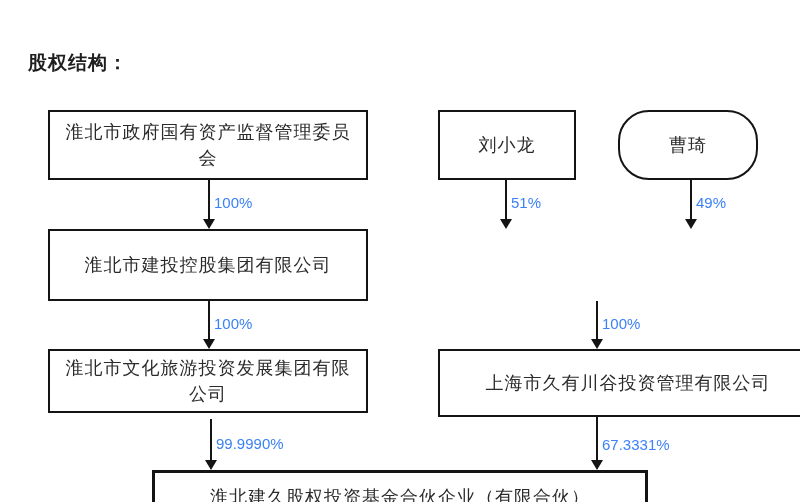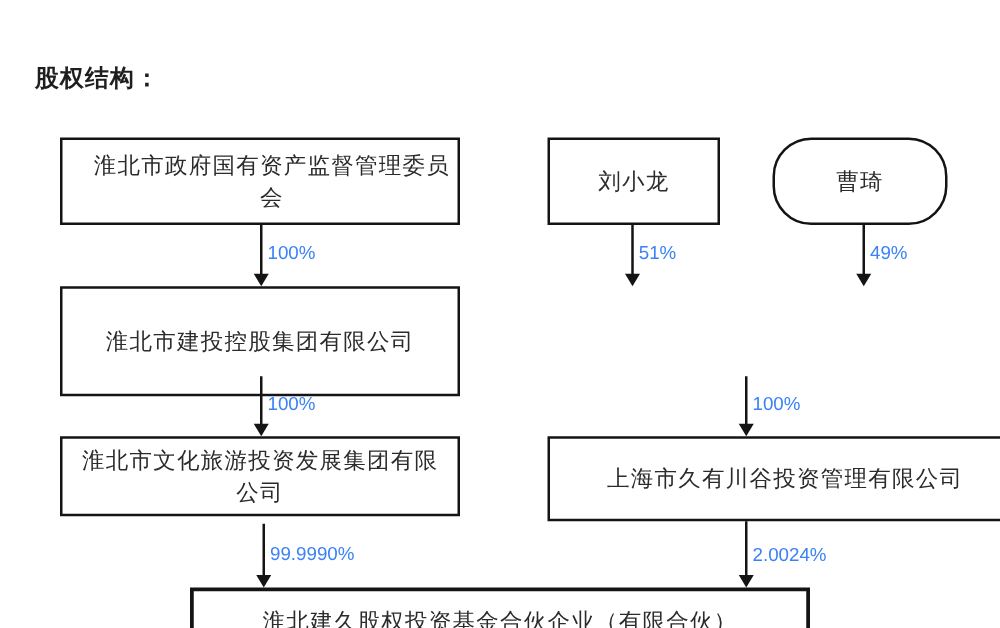--- a/index.html
+++ b/index.html
@@ -38,24 +38,24 @@
   }
   .node .label {
     font-size: 18px;
     line-height: 1.45;
     white-space: pre-line;
     letter-spacing: 1px;
     color: #2b2b2b;
     padding: 0 6px;
   }
   
-  .n-gov      { left: 48px;  top: 66px;  width: 320px; height: 70px; justify-content: flex-end; }
+  .n-gov      { left: 48px;  top: 66px;  width: 320px; height: 70px; }
   .n-liu      { left: 438px; top: 66px;  width: 138px; height: 70px; justify-content: center; }
   .n-cao      { left: 618px; top: 66px;  width: 140px; height: 70px; border-radius: 31px; }
-  .n-jiantou  { left: 48px;  top: 185px; width: 320px; height: 88px; }
+  .n-jiantou  { left: 48px;  top: 185px; width: 320px; height: 72px; }
   .n-longdong { left: 438px; top: 185px; width: 320px; height: 72px; }
   .n-wenlv    { left: 48px;  top: 305px; width: 320px; height: 64px; }
   .n-jiuyou   { left: 438px; top: 305px; width: 380px; height: 68px; }
   .n-fund     { left: 152px; top: 426px; width: 496px; height: 55px; border-width: 3px; }
 
   .edge-line {
     position: absolute;
     width: 2px;
     background: #141414;
   }
@@ -166,16 +166,16 @@
 
   <div>
     <div class="edge-line e6-line"></div>
     <div class="arrowhead e6-head"></div>
     <span class="edge-label e6-label">99.9990%</span>
   </div>
 
   <div>
     <div class="edge-line e7-line"></div>
     <div class="arrowhead e7-head"></div>
-    <span class="edge-label e7-label">2.0024%</span>
+    <span class="edge-label e7-label">67.3331%</span>
   </div>
 
 </div>
 
 </body></html>

